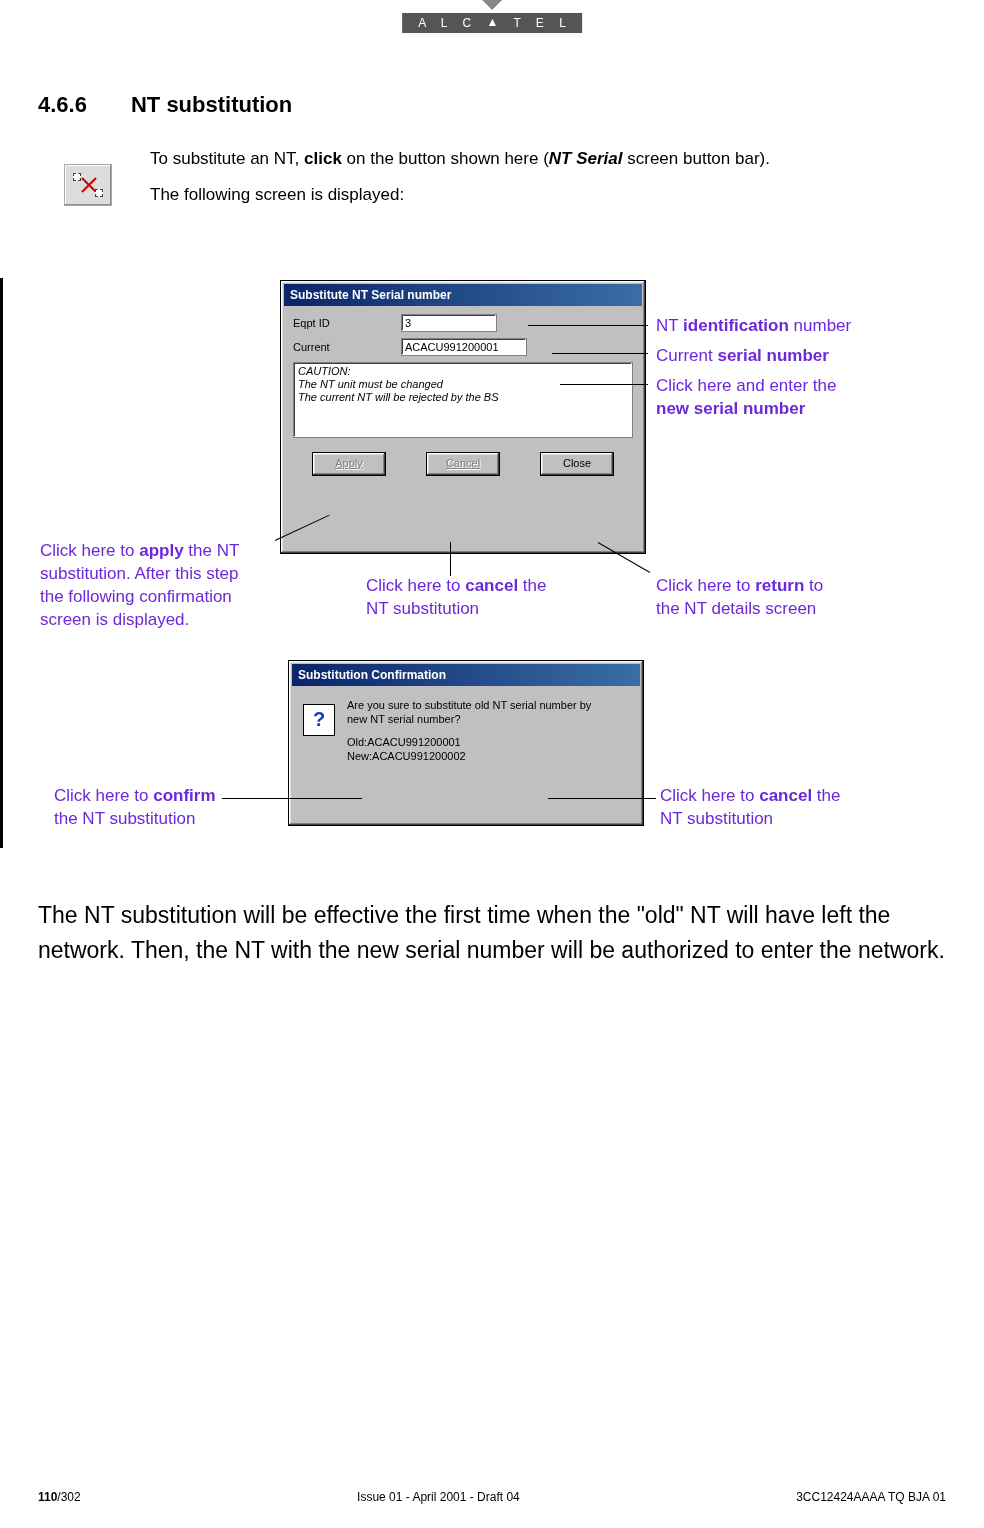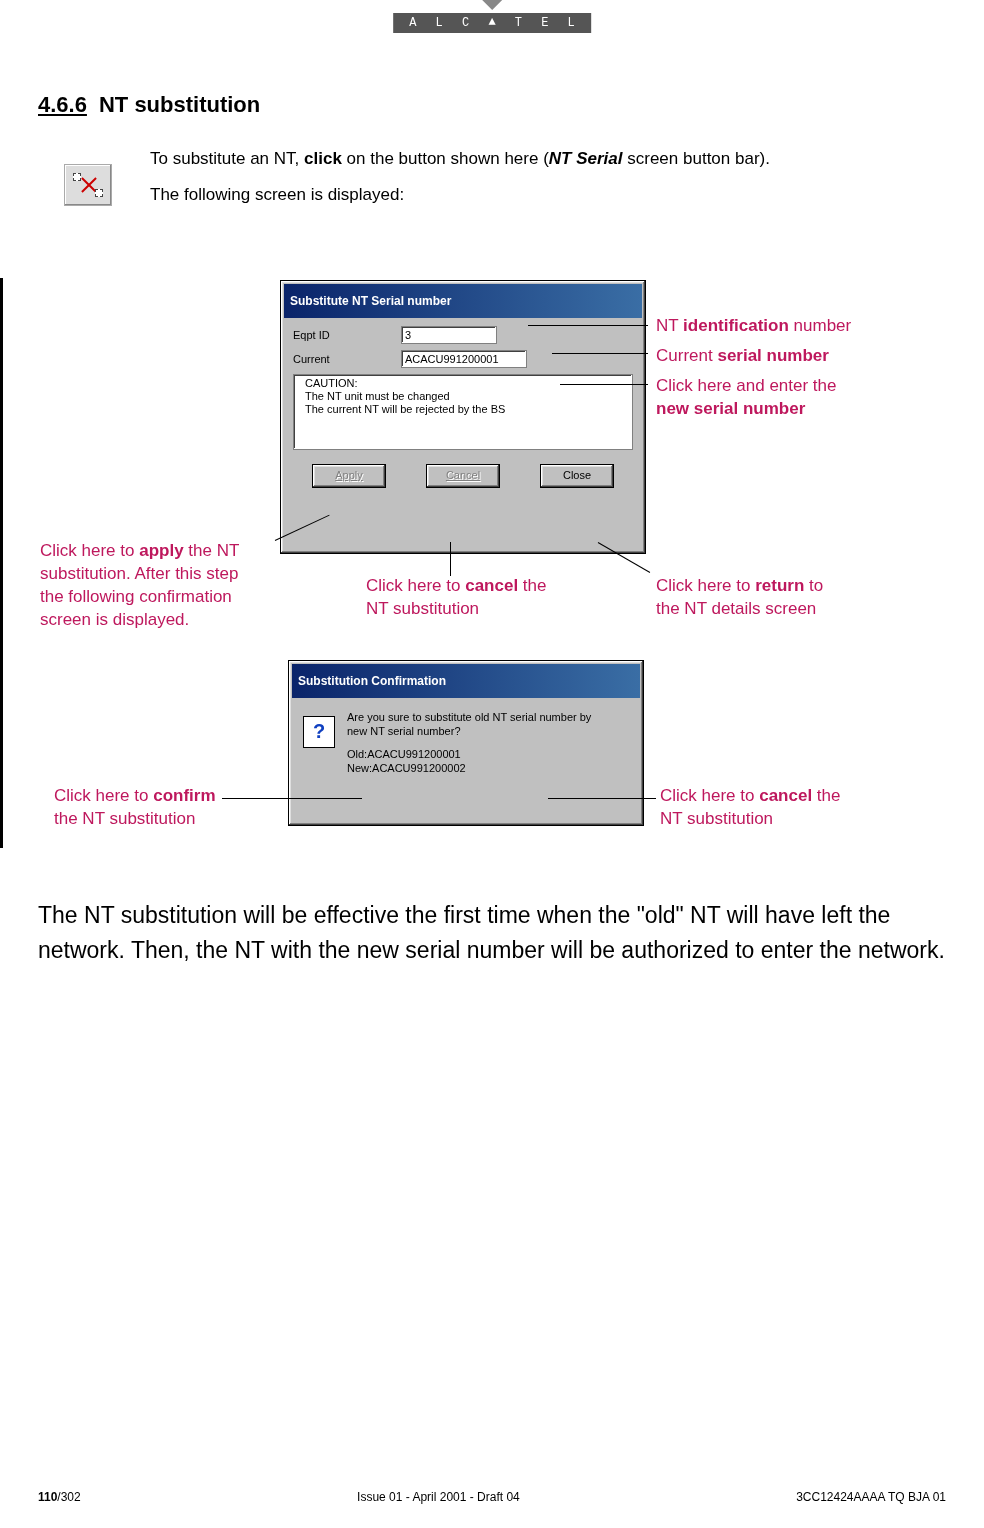--- a/index.html
+++ b/index.html
@@ -14,21 +14,20 @@
     height: 1528px;
     position: relative;
     box-sizing: border-box;
   }
   .brand-marker {
     position: absolute;
     left: 50%;
     top: 0;
     transform: translateX(-50%);
     text-align: center;
-    font-family: Liberation Mono, monospace;
   }
   .brand-triangle {
     width: 0;
     height: 0;
     border-left: 10px solid transparent;
     border-right: 10px solid transparent;
     border-top: 10px solid #888;
     margin: 0 auto 3px;
   }
   .brand-bar {
@@ -43,21 +42,21 @@
     display: inline-block;
     transform: translateY(-1px);
   }
   .section-heading {
     position: absolute;
     left: 38px;
     top: 92px;
     font-size: 22px;
     font-weight: bold;
   }
-  .section-heading .num { margin-right: 12px; text-decoration: underline; }
+  .section-heading .num { margin-right: 44px; }
   .intro-block {
     position: absolute;
     left: 150px;
     top: 146px;
     width: 760px;
     font-size: 17px;
     line-height: 1.5;
   }
   .intro-block p { margin: 0 0 10px; }
   .tb-icon {
@@ -102,21 +101,21 @@
     border: 1px solid #000;
     box-shadow: inset -1px -1px 0 #404040, inset 1px 1px 0 #fff, inset -2px -2px 0 #808080, inset 2px 2px 0 #dfdfdf;
     font-family: Tahoma, Arial, sans-serif;
   }
   .dlg1 { left: 280px; top: 280px; width: 364px; height: 272px; }
   .dlg2 { left: 288px; top: 660px; width: 354px; height: 164px; }
   .titlebar {
     background: linear-gradient(to right, #0a246a, #3a6ea5);
     color: #fff;
     font-size: 12px;
-    padding: 10px 6px;
+    padding: 4px 6px;
     margin: 3px 3px 0 3px;
     font-weight: bold;
   }
   .dlg-body { position: relative; padding: 8px 12px 10px; font-size: 11px; color: #000; }
   .row { display: flex; align-items: center; margin-bottom: 6px; }
   .row .lbl { width: 108px; }
   .sunken {
     background: #fff;
     border: 1px solid #808080;
     box-shadow: inset -1px -1px 0 #fff, inset 1px 1px 0 #404040;
@@ -125,25 +124,26 @@
     font-size: 11px;
     line-height: 16px;
   }
   .field-eqpt { width: 88px; }
   .field-curr { width: 118px; }
   .field-new  { width: 118px; }
   .caution-box {
     background: #fff;
     border: 1px solid #808080;
     box-shadow: inset -1px -1px 0 #fff, inset 1px 1px 0 #404040;
-    padding: 2px 11px;
+    padding: 2px 4px;
     margin-top: 6px;
     height: 70px;
     font-size: 11px;
     line-height: 1.2;
+    font-style: italic;
   }
   .btn-row { display: flex; gap: 40px; justify-content: center; margin-top: 14px; }
   .win-btn {
     width: 72px;
     height: 22px;
     background: #c0c0c0;
     border: 1px solid #000;
     box-shadow: inset -1px -1px 0 #404040, inset 1px 1px 0 #fff, inset -2px -2px 0 #808080, inset 2px 2px 0 #dfdfdf;
     font-size: 11px;
     text-align: center;
@@ -157,21 +157,21 @@
     position: absolute;
     inset: 2px;
     border: 1px dotted #000;
   }
 
   
   .callout {
     position: absolute;
     font-size: 17px;
     line-height: 1.35;
-    color: #be185d;
+    color: #6d28d9;
   }
   .callout b { font-weight: bold; }
 
   
   .line { position: absolute; background: #000; }
 
   
   .dlg2-body { position: relative; padding: 12px 14px 10px 14px; font-size: 11px; }
   .qmark {
     position: absolute;

